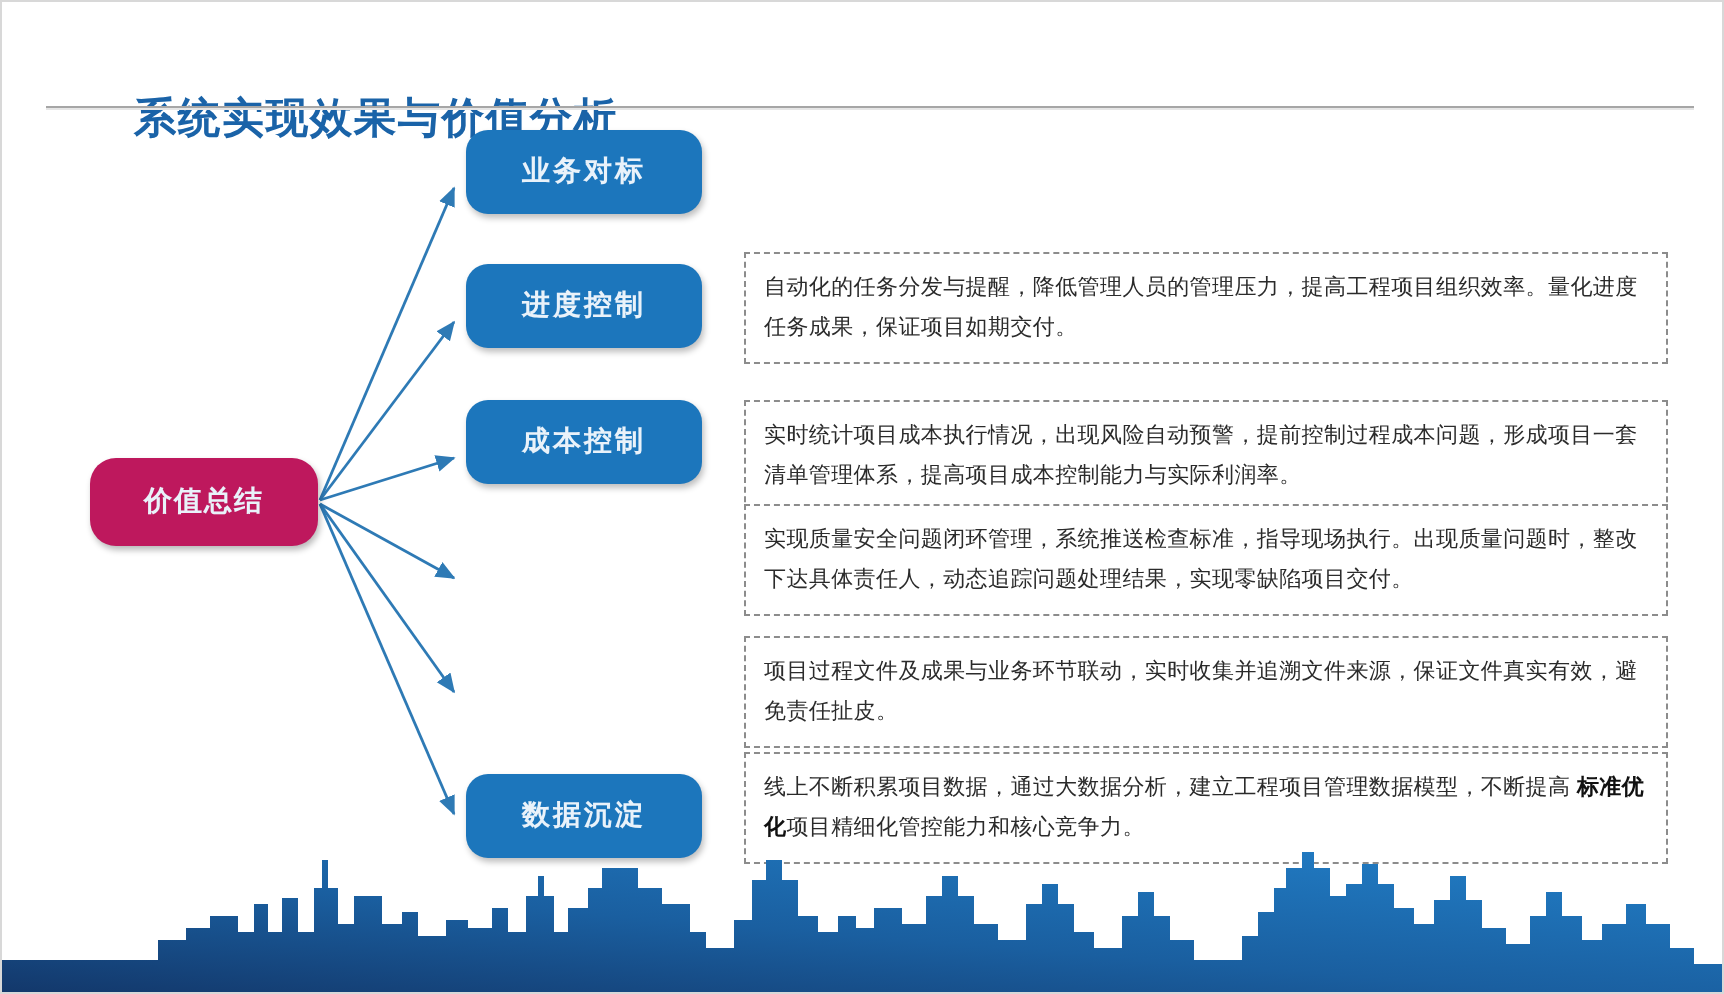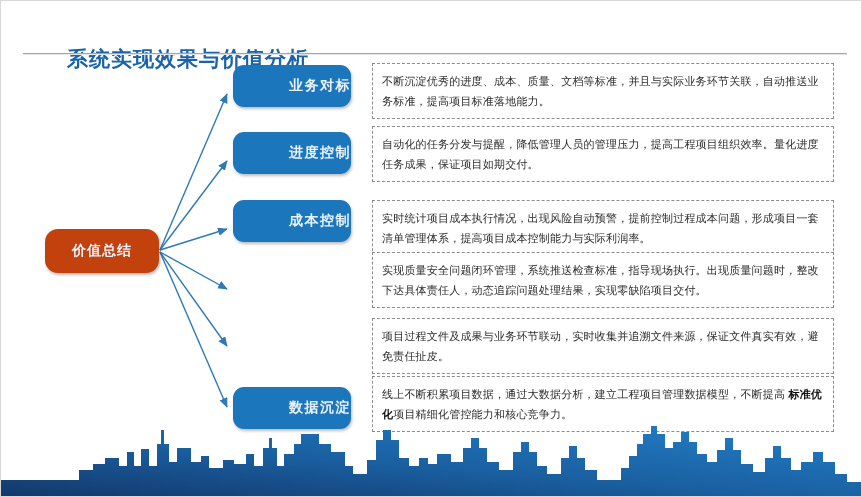--- a/index.html
+++ b/index.html
@@ -57,21 +57,21 @@
   }
 
   
   #hub-box {
     position: absolute;
     left: 44px;
     top: 228px;
     width: 114px;
     height: 44px;
     border-radius: 13px;
-    background: #c2410c;
+    background: #be185d;
     box-shadow: 1px 2px 3px rgba(0,0,0,0.28);
     display: flex;
     align-items: center;
     justify-content: center;
   }
   #hub-box .lbl {
     color: #e9f2fa;
     font-size: 14px;
     font-weight: bold;
     letter-spacing: 1px;
@@ -81,21 +81,21 @@
   .node-box {
     position: absolute;
     left: 232px;
     width: 118px;
     height: 42px;
     border-radius: 11px;
     background: #1c76bc;
     box-shadow: 1px 2px 3px rgba(0,0,0,0.26);
     display: flex;
     align-items: center;
-    justify-content: flex-end;
+    justify-content: center;
   }
   .node-box .lbl {
     color: #e9f2fa;
     font-size: 14px;
     font-weight: bold;
     letter-spacing: 1.5px;
   }
 
   
   .desc-box {
@@ -150,23 +150,20 @@
       <line x1="159" y1="251" x2="226" y2="406"></line>
     </g>
   </svg>
 
   <div id="hub-box">
     <span class="lbl">价值总结</span>
   </div>
 
   <div class="node-box" style="top:64px">
     <span class="lbl">业务对标</span>
-  </div>
-  <div class="desc-box" style="top:62px">
-    <span>不断沉淀优秀的进度、成本、质量、文档等标准，并且与实际业务环节关联，自动推送业务标准，提高项目标准落地能力。</span>
   </div>
 
   <div class="node-box" style="top:131px">
     <span class="lbl">进度控制</span>
   </div>
   <div class="desc-box" style="top:125px">
     <span>自动化的任务分发与提醒，降低管理人员的管理压力，提高工程项目组织效率。量化进度任务成果，保证项目如期交付。</span>
   </div>
 
   <div class="node-box" style="top:199px">

